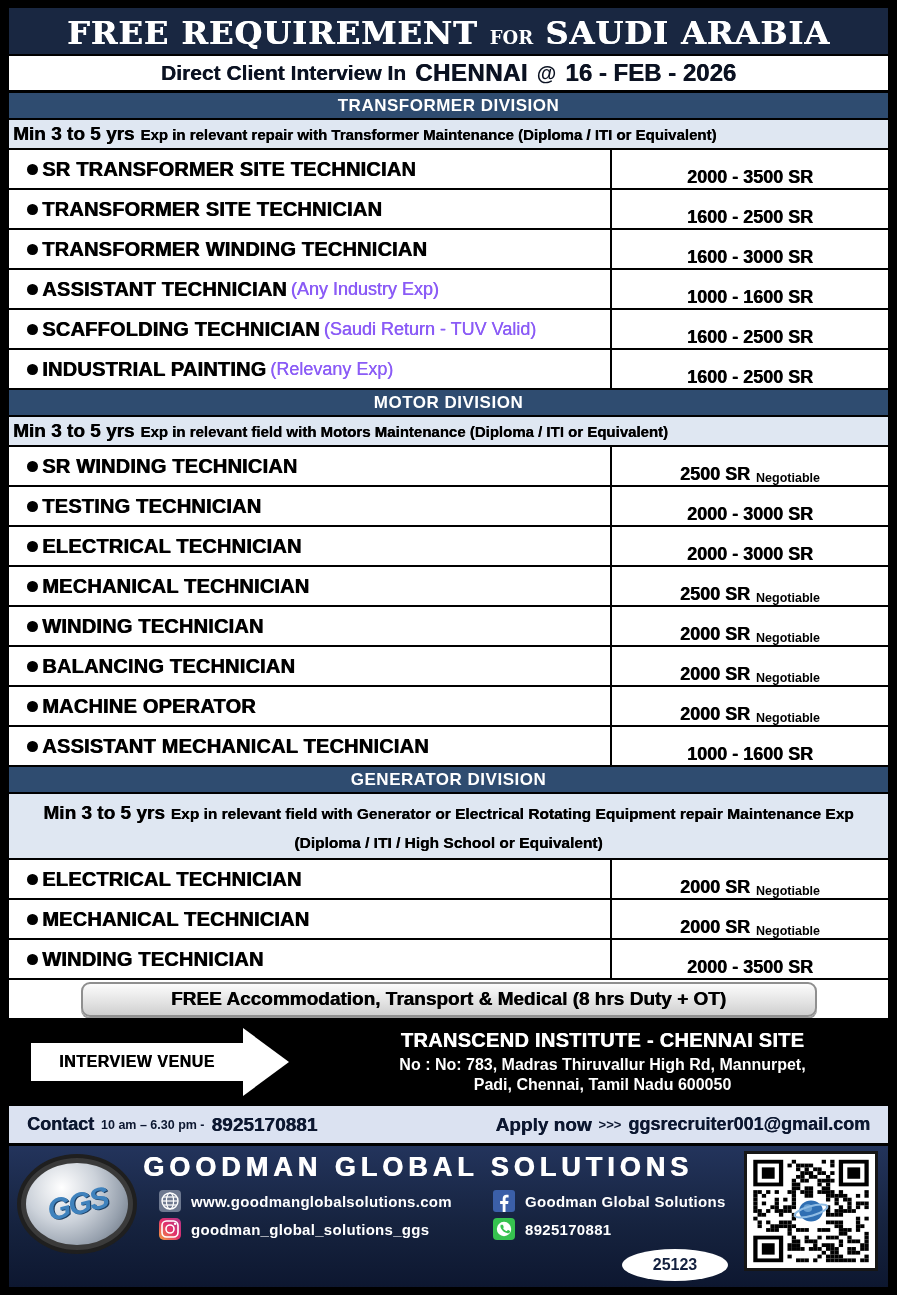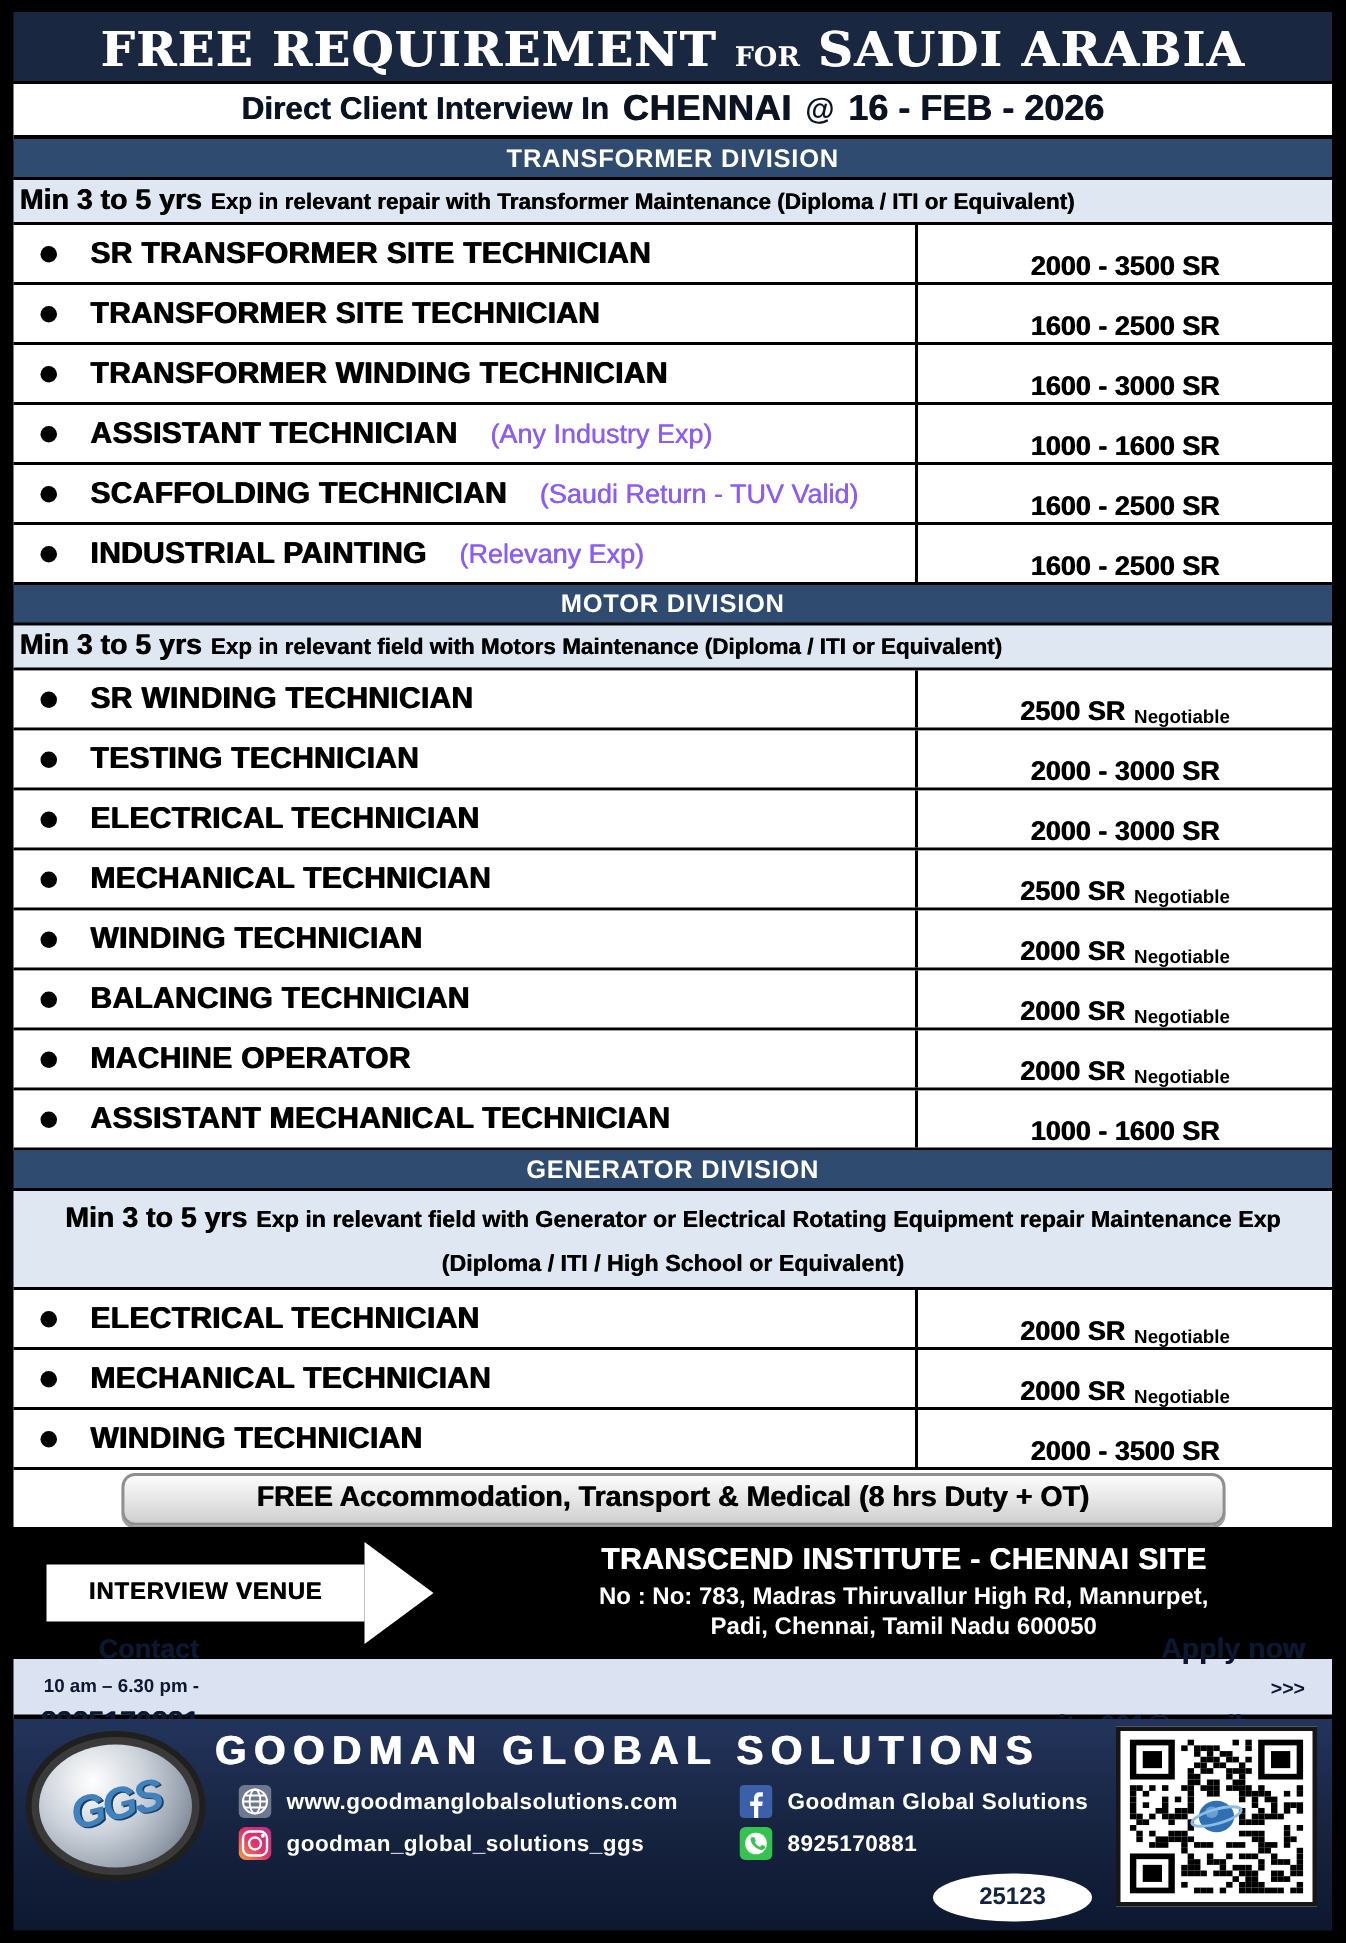--- a/index.html
+++ b/index.html
@@ -21,21 +21,21 @@
   
   .division-bar { height:27px; background:#2f4c70; color:#fff; display:flex; align-items:center; justify-content:center; font-size:17px; font-weight:bold; letter-spacing:0.5px; border-bottom:2px solid #000; }
   .req-bar { min-height:30px; background:#dfe7f2; color:#000; display:flex; align-items:center; padding:2px 4px; border-bottom:2px solid #000; }
   .req-bar.centered { justify-content:center; text-align:center; min-height:62px; }
   .req-strong { font-size:19px; font-weight:bold; margin-right:6px; text-shadow:0.5px 0 0 currentColor; white-space:nowrap; }
   .req-rest { font-size:15px; font-weight:bold; text-shadow:0.3px 0 0 currentColor; }
   .req-bar.centered .req-text { font-size:15.5px; font-weight:bold; line-height:1.75; text-shadow:0.3px 0 0 currentColor; }
 
   
   .job-row { height:40px; background:#fff; display:flex; border-bottom:2px solid #000; }
-  .job-cell { width:601px; display:flex; align-items:center; padding-left:18px; gap:22px; }
+  .job-cell { width:601px; display:flex; align-items:center; padding-left:18px; gap:4px; }
   .bullet { width:11px; height:11px; border-radius:50%; background:#000; flex:0 0 auto; }
   .job-title { font-size:20px; font-weight:bold; color:#000; letter-spacing:0.2px; text-shadow:0.7px 0 0 currentColor; white-space:nowrap; }
   .job-note { font-size:18px; font-weight:normal; color:#8b5cf6; text-shadow:0.4px 0 0 currentColor; white-space:nowrap; }
   .salary-cell { flex:1; border-left:2px solid #000; display:flex; align-items:flex-end; justify-content:center; gap:6px; }
   .salary { font-size:18px; font-weight:bold; color:#000; text-shadow:0.5px 0 0 currentColor; }
   .negotiable { font-size:12.5px; font-weight:bold; color:#000; }
   .negotiable:empty, .job-note:empty { display:none; }
 
   
   .benefit-strip { height:38px; background:#fff; display:flex; align-items:center; justify-content:center; }
@@ -45,21 +45,21 @@
   .venue-section { height:88px; background:#000; display:flex; align-items:center; }
   .venue-arrow { flex:0 0 300px; display:flex; align-items:center; margin-left:22px; }
   .venue-box { width:212px; height:38px; background:#fff; display:flex; align-items:center; justify-content:center; font-size:16px; font-weight:bold; color:#000; letter-spacing:0.5px; text-shadow:0.4px 0 0 currentColor; }
   .venue-tri { width:0; height:0; border-top:34px solid transparent; border-bottom:34px solid transparent; border-left:46px solid #fff; }
   .venue-text { flex:1; text-align:center; color:#fff; padding-right:14px; }
   .venue-institute { font-size:20px; font-weight:bold; letter-spacing:0.3px; text-shadow:0.5px 0 0 currentColor; }
   .venue-addr { font-size:16px; font-weight:bold; margin-top:3px; line-height:1.3; }
 
   
   .contact-bar { height:40px; background:#dbe2f1; border-bottom:3px solid #000; display:flex; align-items:center; justify-content:space-between; padding:0 18px; color:#0c1730; }
-  .contact-left, .contact-right { display:flex; align-items:flex-end; gap:7px;flex-direction:column; }
+  .contact-left, .contact-right { display:flex; align-items:center; gap:7px; }
   .c-label { font-size:18px; font-weight:bold; text-shadow:0.4px 0 0 currentColor; }
   .c-hours { font-size:12.5px; font-weight:bold; }
   .c-phone { font-size:19px; font-weight:bold; text-shadow:0.5px 0 0 currentColor; }
   .c-apply { font-size:19px; font-weight:bold; text-shadow:0.4px 0 0 currentColor; }
   .c-arrows { font-size:13px; font-weight:bold; }
   .c-email { font-size:18px; font-weight:bold; text-shadow:0.4px 0 0 currentColor; }
 
   
   .footer { flex:1; background:linear-gradient(180deg,#23345c,#16233f 55%,#0d1730); position:relative; overflow:hidden; }
   .footer-logo { position:absolute; left:8px; top:8px; width:120px; height:100px; border-radius:50%; background:#3a3a3a; border:4px solid #1f1f1f; display:flex; align-items:center; justify-content:center; }

